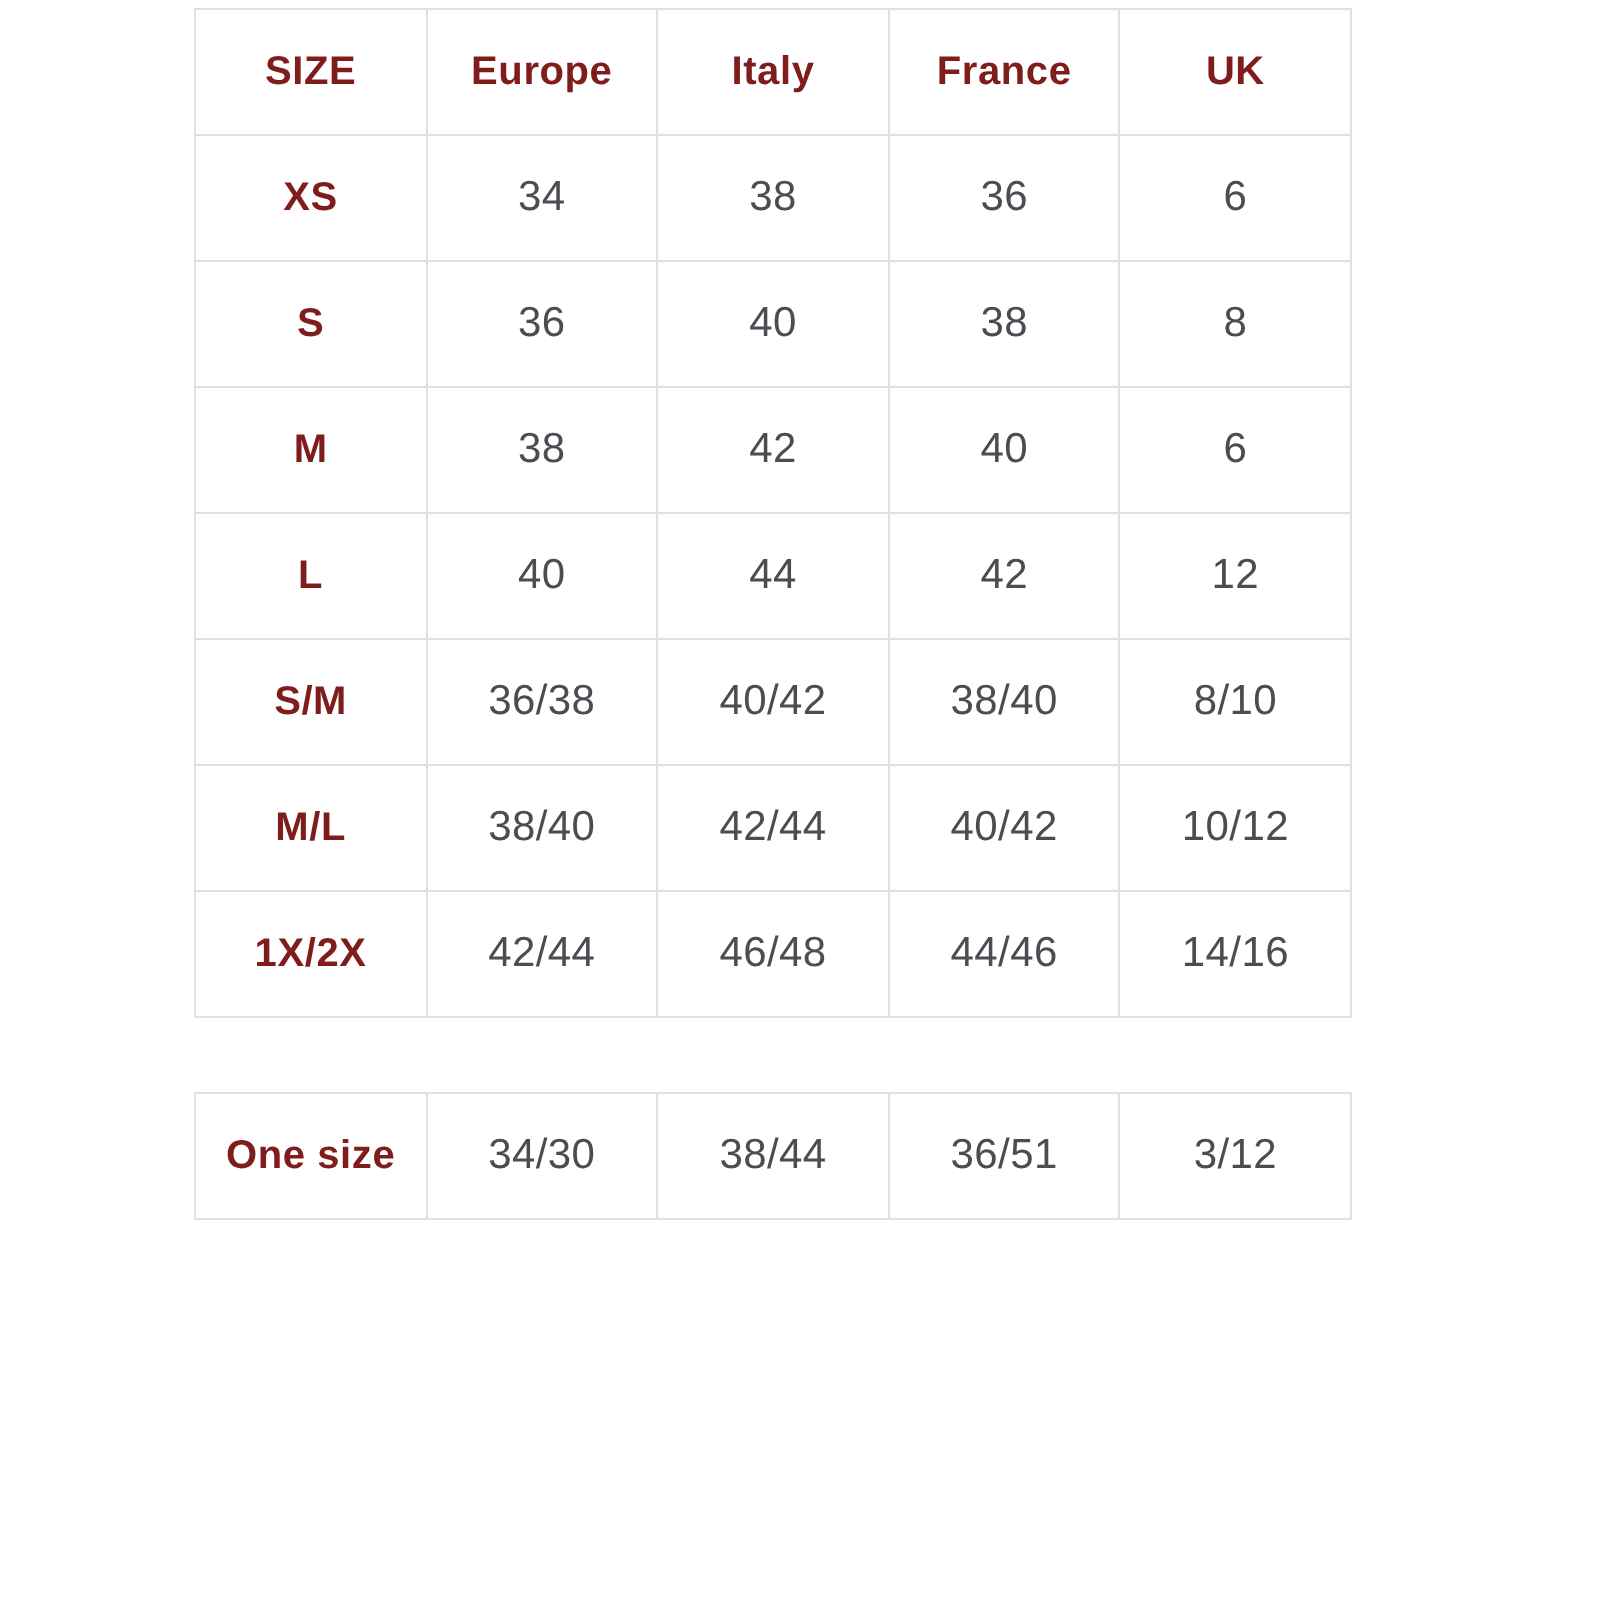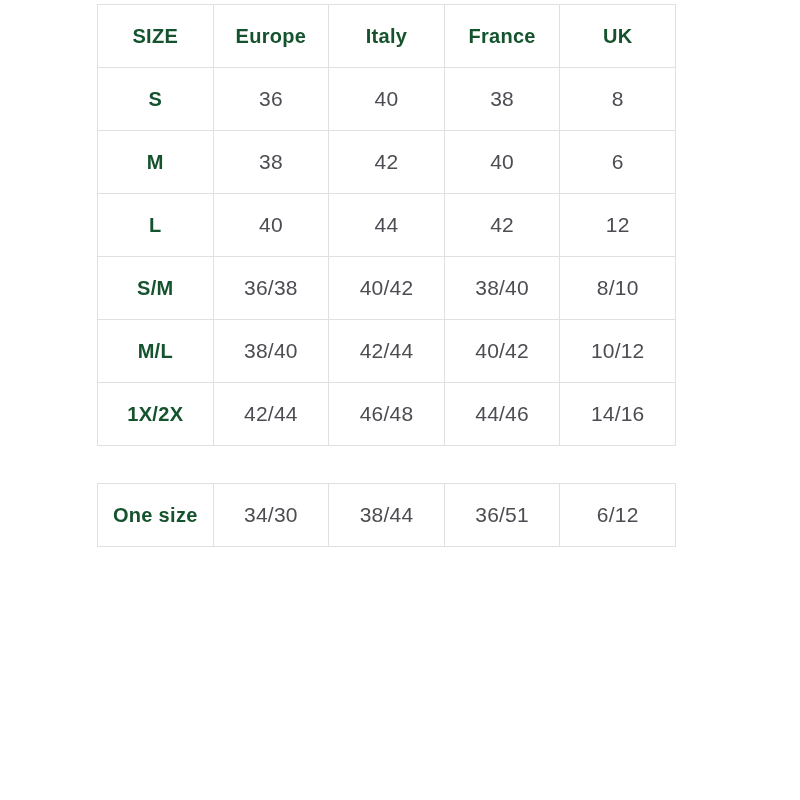--- a/index.html
+++ b/index.html
@@ -25,21 +25,21 @@
   td {
     border: 1px solid #e0e0e0;
     height: 62px;
     text-align: center;
     vertical-align: middle;
     padding: 0;
   }
   .hdr, .lbl {
     font-weight: bold;
     font-size: 20px;
-    color: #14532d;
+    color: #7f1d1d;
     letter-spacing: 0.3px;
   }
   .val {
     font-weight: normal;
     font-size: 21px;
     color: #4c4c52;
     letter-spacing: 0.2px;
   }
   .secondary {
     margin-top: 37px;
@@ -51,20 +51,27 @@
 <div class="tables-wrap">
 
   <table>
     <tbody>
       <tr>
         <td class="hdr">SIZE</td>
         <td class="hdr">Europe</td>
         <td class="hdr">Italy</td>
         <td class="hdr">France</td>
         <td class="hdr">UK</td>
+      </tr>
+      <tr>
+        <td class="lbl">XS</td>
+        <td class="val">34</td>
+        <td class="val">38</td>
+        <td class="val">36</td>
+        <td class="val">6</td>
       </tr>
       <tr>
         <td class="lbl">S</td>
         <td class="val">36</td>
         <td class="val">40</td>
         <td class="val">38</td>
         <td class="val">8</td>
       </tr>
       <tr>
         <td class="lbl">M</td>
@@ -104,18 +111,18 @@
     </tbody>
   </table>
 
   <table class="secondary">
     <tbody>
       <tr>
         <td class="lbl">One size</td>
         <td class="val">34/30</td>
         <td class="val">38/44</td>
         <td class="val">36/51</td>
-        <td class="val">6/12</td>
+        <td class="val">3/12</td>
       </tr>
     </tbody>
   </table>
 
 </div>
 
 </body></html>

